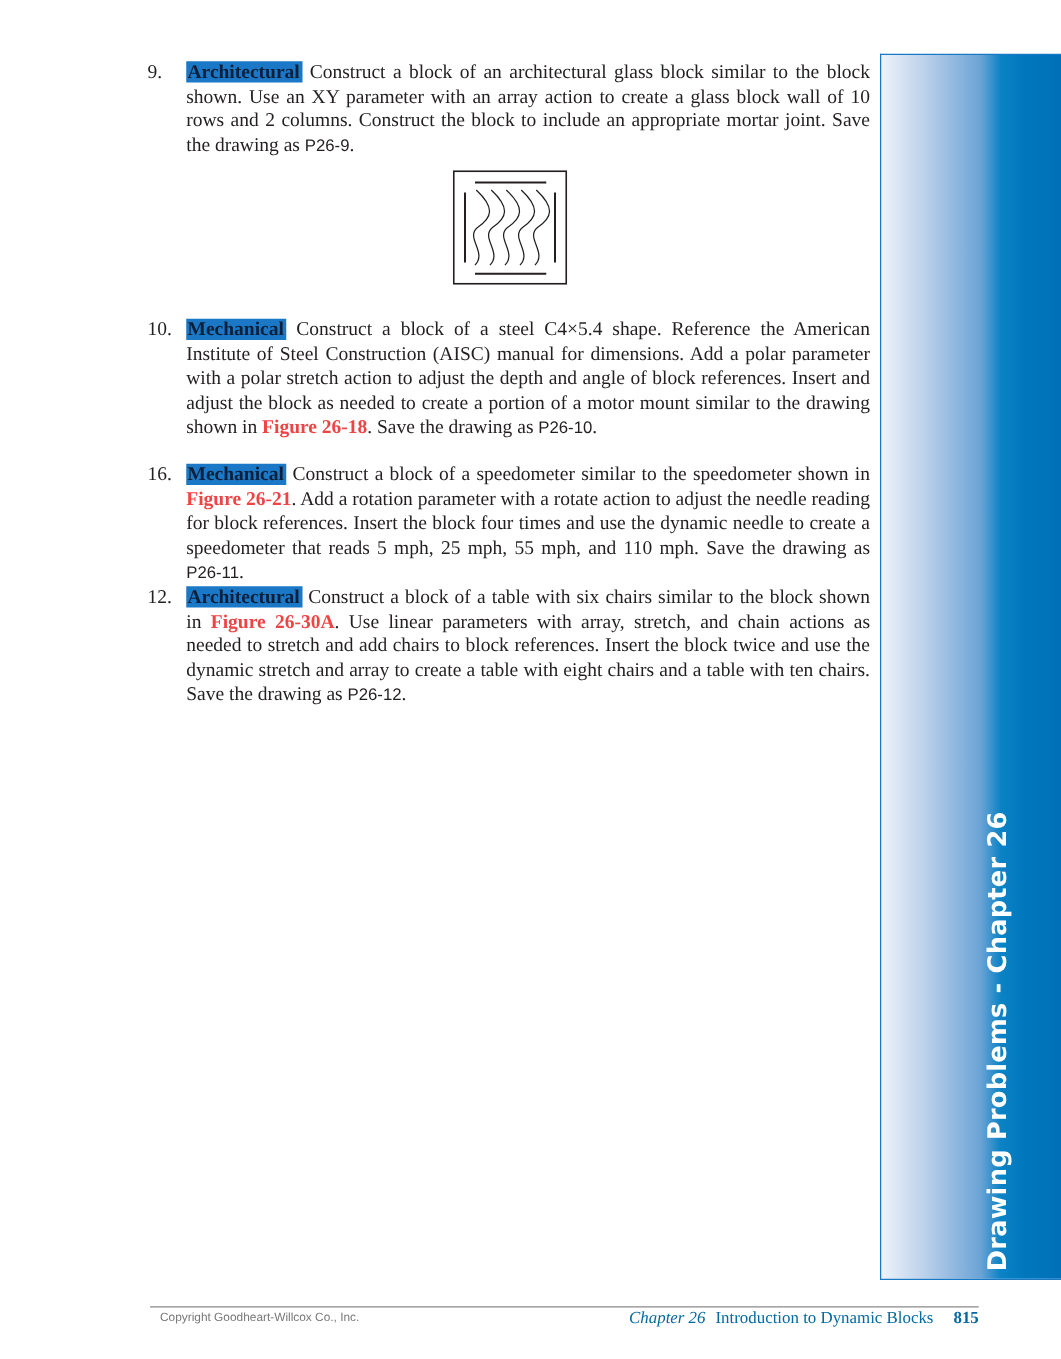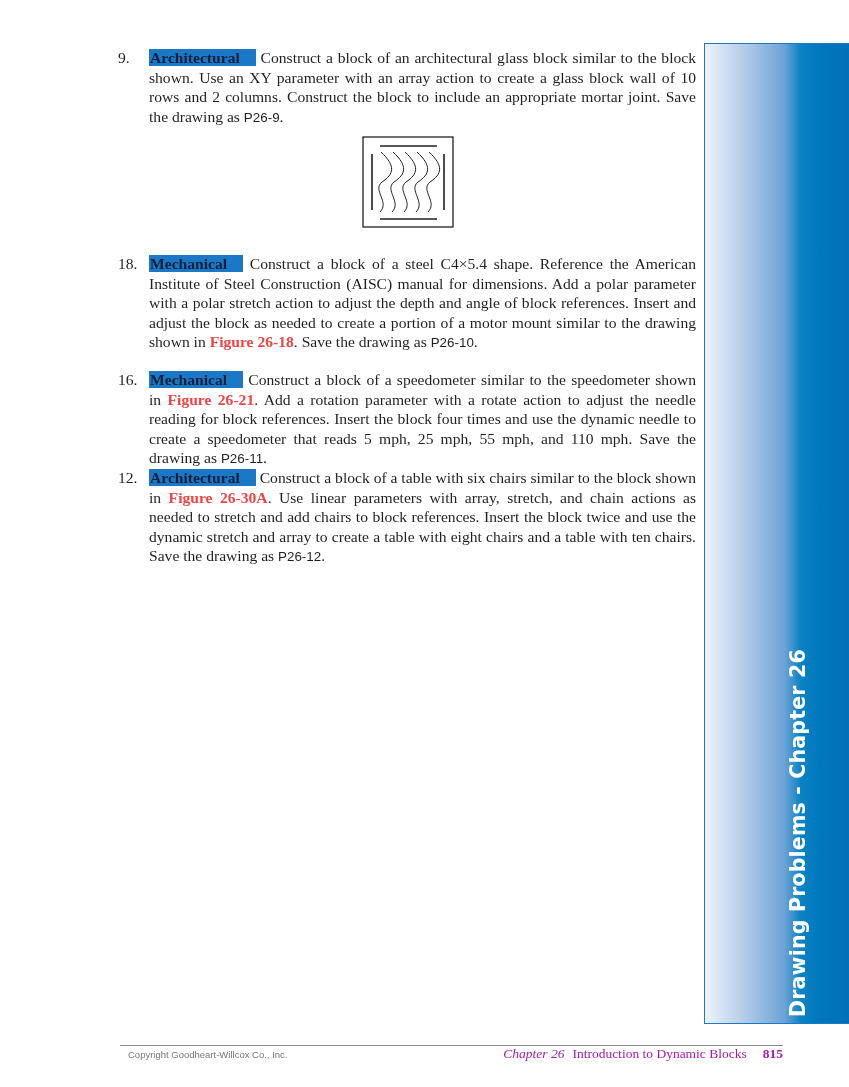--- a/index.html
+++ b/index.html
@@ -4,21 +4,21 @@
 <style>
   html, body { margin: 0; padding: 0; background: #ffffff; }
   body { width: 849px; height: 1087px; position: relative; overflow: hidden;
          font-family: "DejaVu Serif", "Liberation Serif", serif; color: #231f20; }
 
   .problem { position: absolute; left: 118px; width: 578px;
              font-family: "Liberation Serif", serif; font-size: 15.6px; line-height: 19.5px;
              text-align: justify; }
   .problem .num { position: absolute; left: 0; top: 0; width: 30px; }
   .problem .body { margin-left: 31px; }
-  .tag { background: #1b78c6; color: #0b1f3a; font-weight: bold; padding: 0 16px 0 1px; }
+  .tag { background: #1b78c6; color: #0b1f3a; font-weight: bold; padding: 0 2px 0 1px; }
   .figref { color: #ef4444; font-weight: bold; }
   .fname { font-family: "Liberation Sans", sans-serif; font-size: 13.4px; }
 
   #p9  { top: 48px; }
   #p10 { top: 254px; }
   #p11 { top: 370px; }
   #p12 { top: 468px; }
 
   .figure { position: absolute; left: 362px; top: 136px; width: 92px; height: 92px; }
 
@@ -26,21 +26,21 @@
               border-left: 1.5px solid #1a79c4; border-top: 1.5px solid #1a79c4; border-bottom: 1.5px solid #1a79c4;
               background: linear-gradient(to right, #eef3fa 0%, #b9cfea 25%, #6ba3d6 55%, #0a82c4 66%, #0077bd 80%, #0070b8 100%); }
   .side-label { position: absolute; left: 786px; top: 1017px; transform-origin: 0 0; transform: rotate(-90deg);
                 white-space: nowrap; color: #ffffff; font-family: "DejaVu Sans", sans-serif; font-weight: bold;
                 font-size: 20.5px; letter-spacing: 0.2px; }
 
   .footer-rule { position: absolute; left: 120px; top: 1045px; width: 663px; height: 1px; background: #8a8a8a; }
   .footer-left { position: absolute; left: 128px; top: 1049px; font-family: "Liberation Sans", sans-serif;
                  font-size: 9.5px; color: #777777; }
   .footer-right { position: absolute; right: 66px; top: 1046px; font-family: "Liberation Serif", serif;
-                  font-size: 13.5px; color: #a21caf; white-space: nowrap; }
+                  font-size: 13.5px; color: #0369a1; white-space: nowrap; }
   .footer-right .chap { font-style: italic; margin-right: 8px; }
   .footer-right .page { font-weight: bold; margin-left: 16px; }
 </style>
 </head>
 <body>
 
 <div class="problem" id="p9">
   <span class="num">9.</span>
   <div class="body"><span class="tag">Architectural</span><span> Construct a block of an architectural glass block similar to the block shown. Use an XY parameter with an array action to create a glass block wall of 10 rows and 2 columns. Construct the block to include an appropriate mortar joint. Save the drawing as </span><span class="fname">P26-9</span><span>.</span></div>
 </div>
@@ -56,21 +56,21 @@
       <path d="M19,16 C34,30 32,38 20,46 C10,54 28,66 18,76"></path>
       <path d="M31,16 C46,30 44,38 32,46 C22,54 40,66 30,76"></path>
       <path d="M43,16 C58,30 56,38 44,46 C34,54 52,66 42,76"></path>
       <path d="M55,16 C70,30 68,38 56,46 C46,54 64,66 54,76"></path>
       <path d="M67,16 C82,30 80,38 68,46 C58,54 76,66 66,76"></path>
     </g>
   </svg>
 </div>
 
 <div class="problem" id="p10">
-  <span class="num">18.</span>
+  <span class="num">10.</span>
   <div class="body"><span class="tag">Mechanical</span><span> Construct a block of a steel C4×5.4 shape. Reference the American Institute of Steel Construction (AISC) manual for dimensions. Add a polar parameter with a polar stretch action to adjust the depth and angle of block references. Insert and adjust the block as needed to create a portion of a motor mount similar to the drawing shown in </span><span class="figref">Figure 26-18</span><span>. Save the drawing as </span><span class="fname">P26-10</span><span>.</span></div>
 </div>
 
 <div class="problem" id="p11">
   <span class="num">16.</span>
   <div class="body"><span class="tag">Mechanical</span><span> Construct a block of a speedometer similar to the speedometer shown in </span><span class="figref">Figure 26-21</span><span>. Add a rotation parameter with a rotate action to adjust the needle reading for block references. Insert the block four times and use the dynamic needle to create a speedometer that reads 5 mph, 25 mph, 55 mph, and 110 mph. Save the drawing as </span><span class="fname">P26-11</span><span>.</span></div>
 </div>
 
 <div class="problem" id="p12">
   <span class="num">12.</span>

